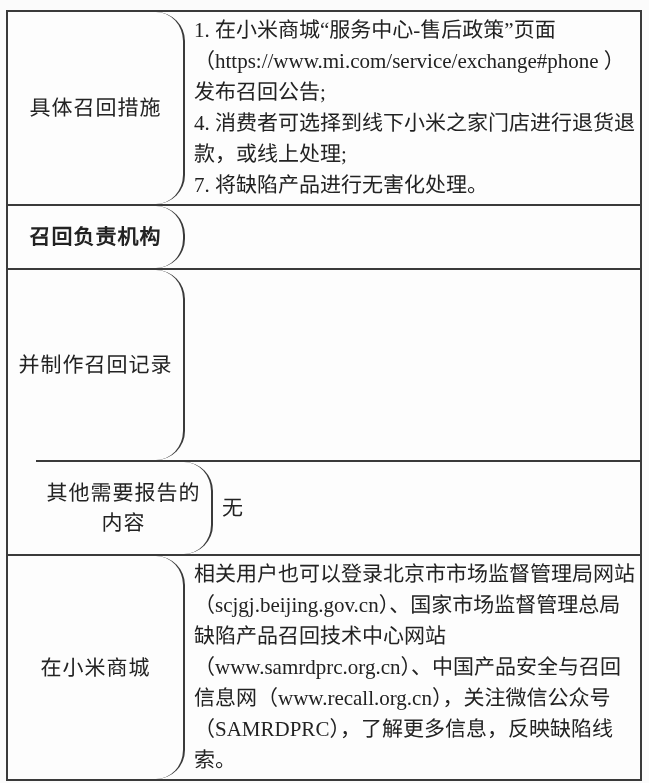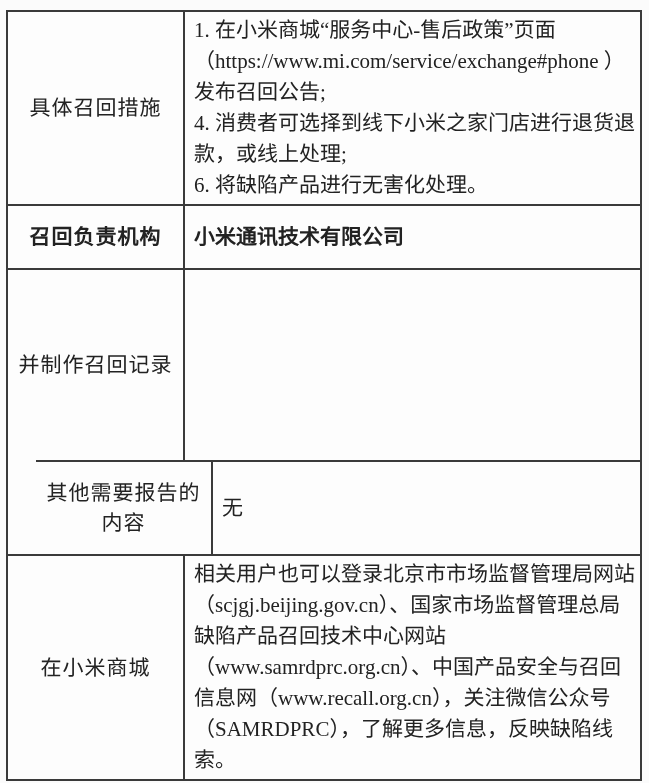--- a/index.html
+++ b/index.html
@@ -30,20 +30,21 @@
   .label-cell {
     border-right: 2px solid #3a3a3a;
     display: flex;
     align-items: center;
     justify-content: center;
     text-align: center;
     font-size: 21px;
     line-height: 30px;
     padding: 16px 6px;
     letter-spacing: 1px;
+    border-radius: 29px;
   }
   .content-cell {
     padding: 3px 5px 3px 9px;
     font-size: 21px;
     line-height: 31px;
     display: flex;
     flex-direction: column;
     justify-content: center;
     overflow-wrap: break-word;
     min-width: 0;
@@ -61,30 +62,27 @@
 
 <div class="doc-table">
 
   <div class="t-row r1">
     <div class="label-cell">
       <span>具体召回措施</span>
     </div>
     <div class="content-cell">
       <p>1. 在小米商城“服务中心-售后政策”页面（https://www.mi.com/service/exchange#phone ）发布召回公告;</p>
       <p>4. 消费者可选择到线下小米之家门店进行退货退款，或线上处理;</p>
-      <p>6. 将缺陷产品进行无害化处理。</p>
+      <p>7. 将缺陷产品进行无害化处理。</p>
     </div>
   </div>
 
   <div class="t-row r2">
     <div class="label-cell">
       <span>召回负责机构</span>
-    </div>
-    <div class="content-cell">
-      <p>小米通讯技术有限公司</p>
     </div>
   </div>
 
 
   <div class="t-row r4">
     <div class="label-cell">
       <span>并制作召回记录</span>
     </div>
   </div>
 

